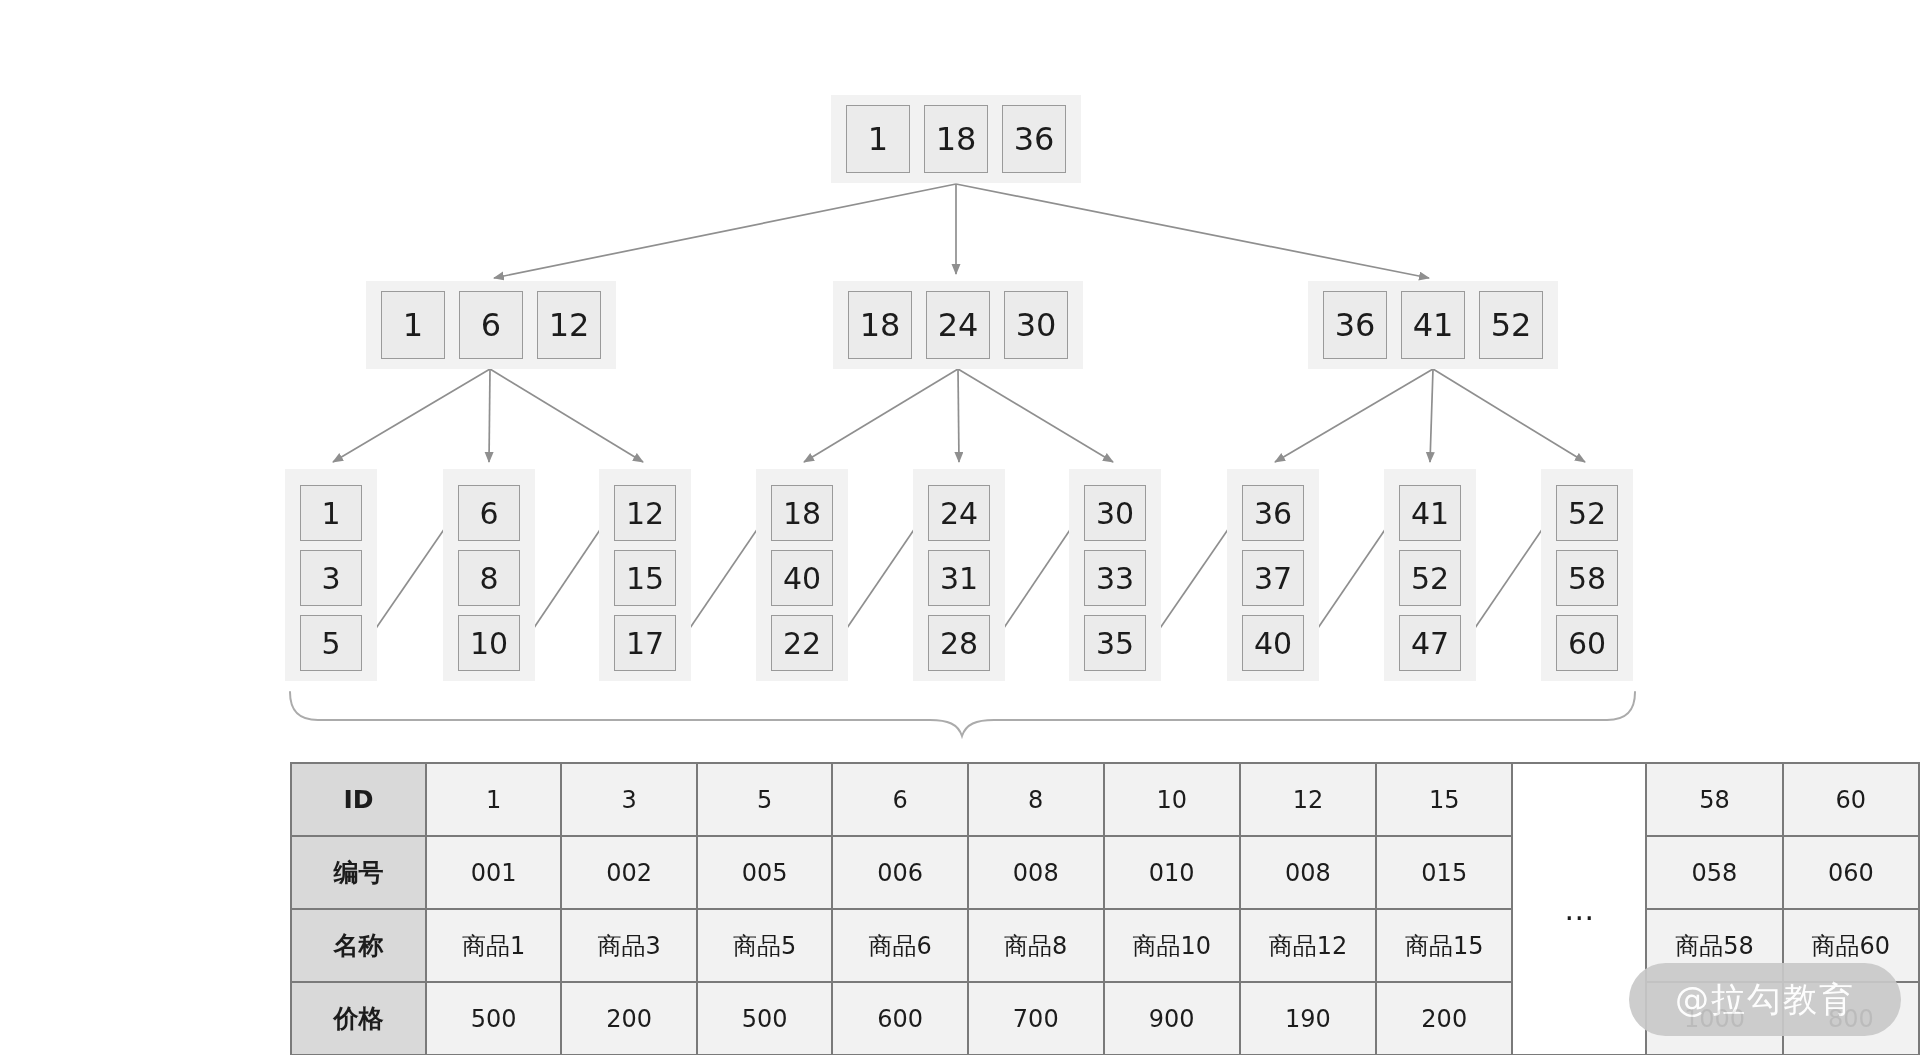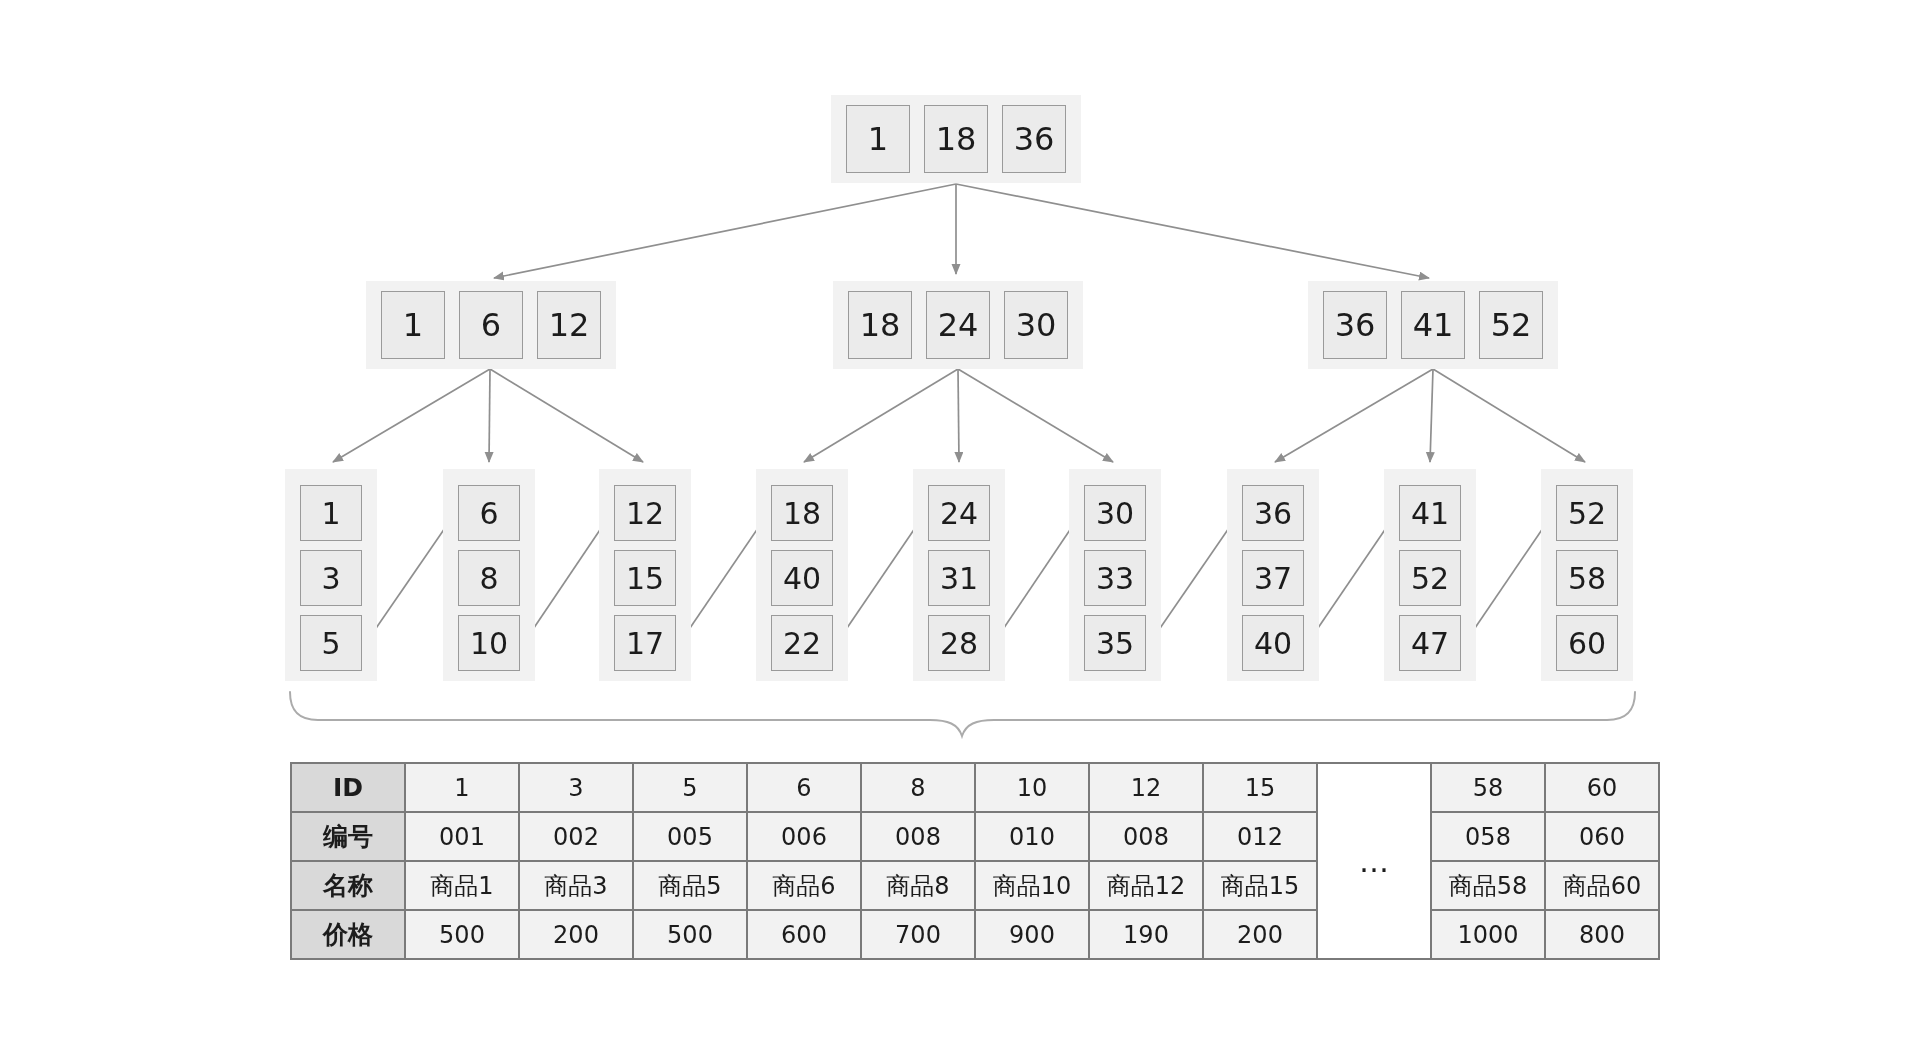--- a/index.html
+++ b/index.html
@@ -21,21 +21,21 @@
          box-sizing:border-box;padding-top:16px;
          display:flex;flex-direction:column;align-items:center;gap:9px;}
   .vcell{width:60px;height:54px;flex:none;background:#ebebeb;border:1px solid #9a9a9a;
          display:flex;align-items:center;justify-content:center;
          font-size:30px;color:#1c1c1c;}
 
   
   .ptable{position:absolute;left:290px;top:762px;border-collapse:collapse;table-layout:fixed;}
   .ptable td{width:112px;height:47px;border:2px solid #7a7a7a;text-align:center;
              vertical-align:middle;font-size:24px;color:#1c1c1c;background:#f2f2f2;
-             padding:0;overflow:hidden;white-space:nowrap;}
+             padding:12px;overflow:hidden;white-space:nowrap;}
   .ptable td.rowhead{background:#d9d9d9;font-weight:bold;font-size:25px;}
   .ptable td.dots{background:#ffffff;font-size:30px;}
 
   
   .watermark{position:absolute;left:1629px;top:963px;width:272px;height:73px;
              background:#c9c9c9;opacity:0.92;border-radius:37px;
              display:flex;align-items:center;justify-content:center;
              color:#ffffff;font-size:34px;letter-spacing:2px;}
 </style>
 </head>
@@ -164,21 +164,21 @@
       </tr>
       <tr>
         <td class="rowhead">编号</td>
         <td>001</td>
         <td>002</td>
         <td>005</td>
         <td>006</td>
         <td>008</td>
         <td>010</td>
         <td>008</td>
-        <td>012</td>
+        <td>015</td>
         <td>058</td>
         <td>060</td>
       </tr>
       <tr>
         <td class="rowhead">名称</td>
         <td>商品1</td>
         <td>商品3</td>
         <td>商品5</td>
         <td>商品6</td>
         <td>商品8</td>
@@ -197,14 +197,17 @@
         <td>700</td>
         <td>900</td>
         <td>190</td>
         <td>200</td>
         <td>1000</td>
         <td>800</td>
       </tr>
     </tbody>
   </table>
 
+  <div class="watermark">
+    <span>@拉勾教育</span>
+  </div>
 
 </div>
 
 </body></html>

